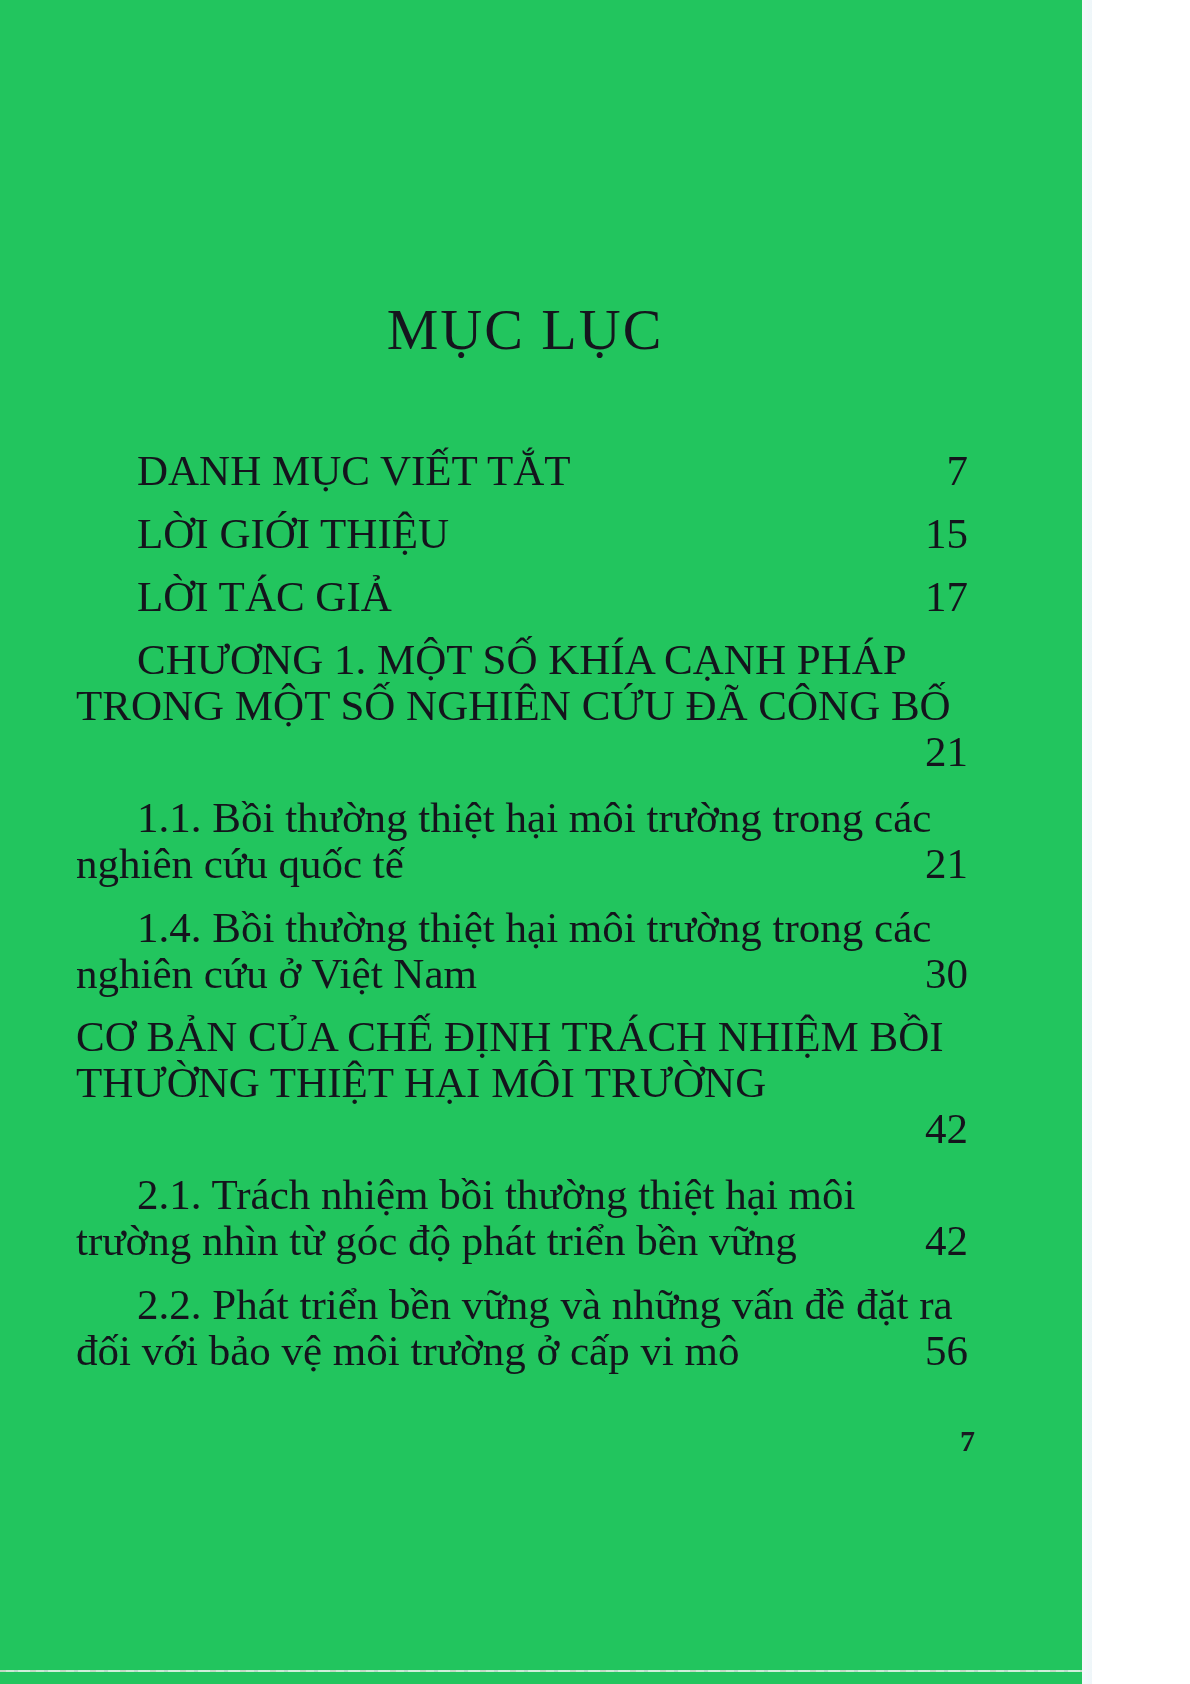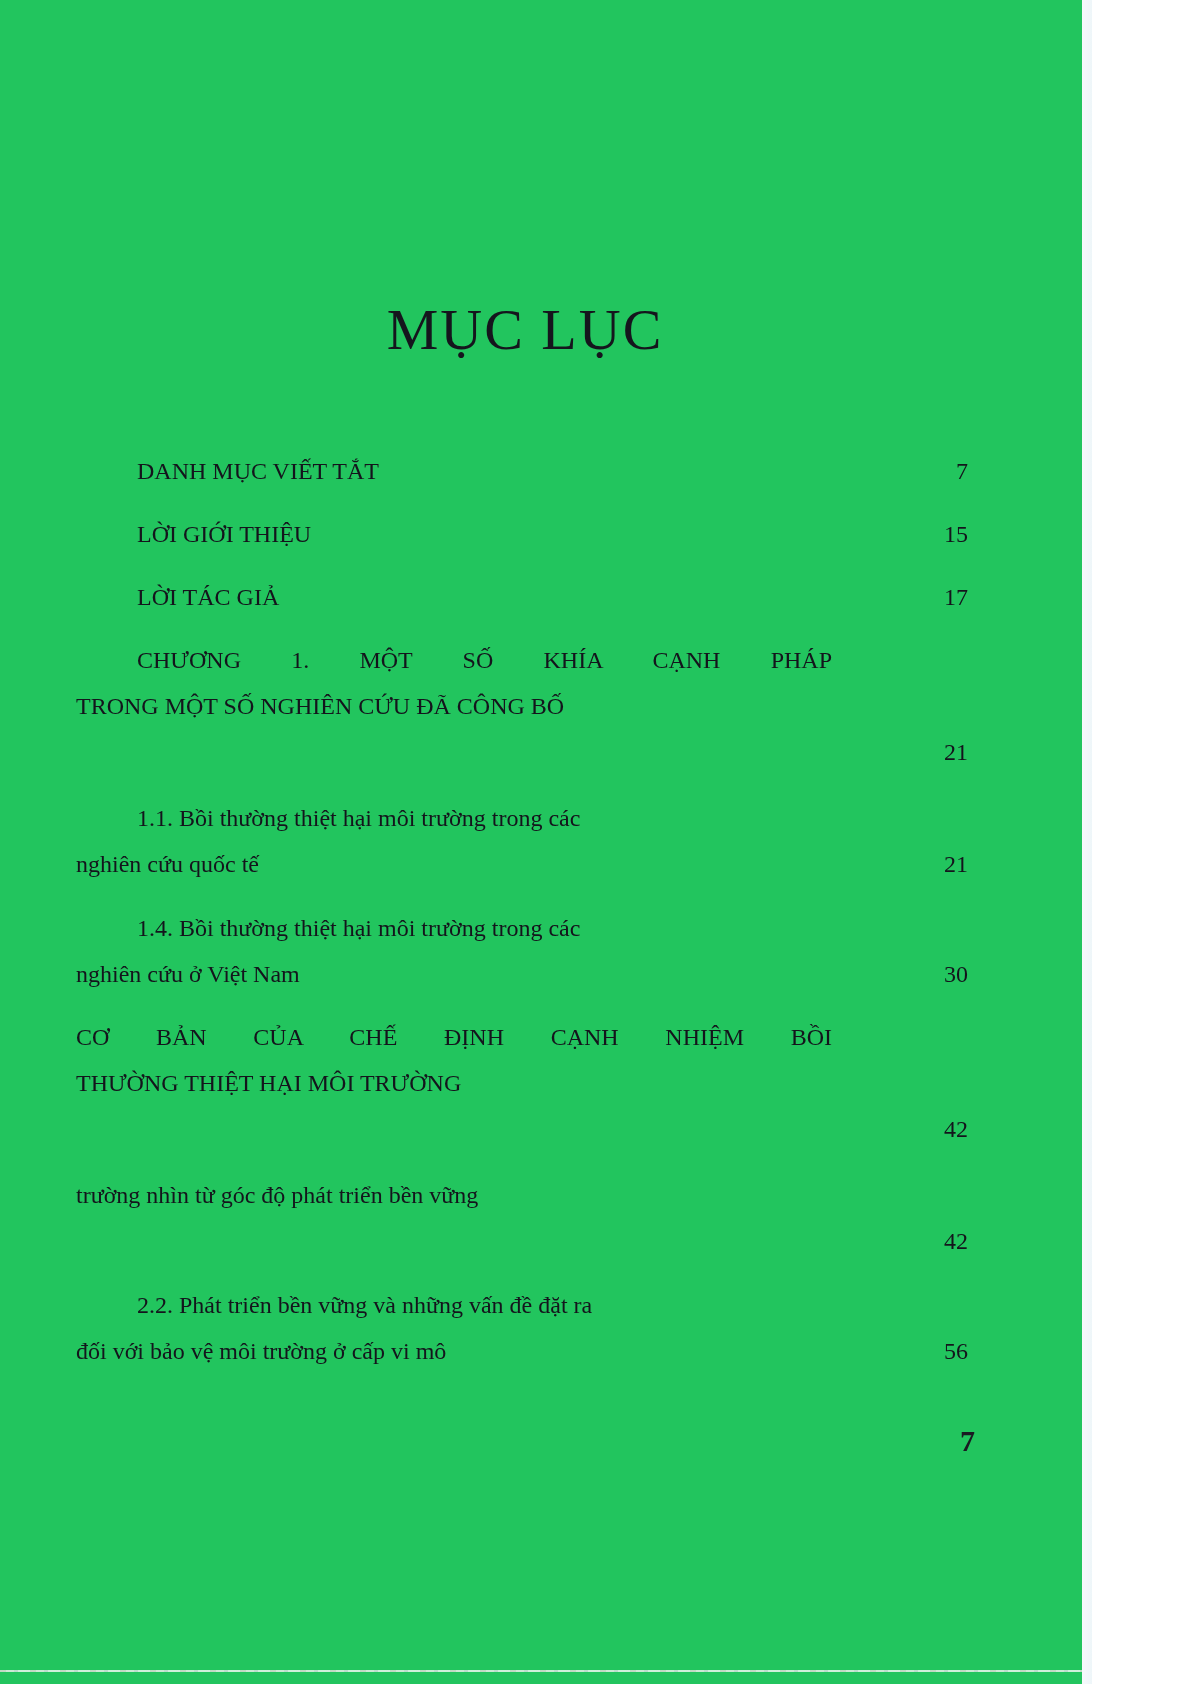--- a/index.html
+++ b/index.html
@@ -19,21 +19,21 @@
   }
   .page {
     position: absolute; left: 0; top: 0; width: 1082px; height: 100%;
     background: #22c55e;
   }
   .title {
     position: absolute; left: 0; width: 1050px; top: 296px;
     text-align: center; font-size: 58px; letter-spacing: 2px;
     font-weight: normal; color: #15151d;
   }
-  .entry { position: absolute; left: 76px; width: 892px; font-size: 24px; line-height: 46px; }
+  .entry { position: absolute; left: 76px; width: 892px; font-size: 43px; line-height: 46px; }
   .entry .line { display: block; white-space: nowrap; }
   .entry .line.indent { padding-left: 61px; }
   .entry .line.justify { text-align: justify; text-align-last: justify; width: 756px; }
   .entry .line.justify.indent { width: 695px; }
   .entry .pg {
     position: absolute; right: 0; width: 80px; text-align: right;
   }
   .folio {
     position: absolute; left: 960px; top: 1424px; font-size: 30px; font-weight: bold; color: #1a1a22;
   }
@@ -77,26 +77,27 @@
     <span class="pg" style="top:46px;">21</span>
   </div>
 
   <div class="entry" style="top:905px;">
     <span class="line indent">1.4. Bồi thường thiệt hại môi trường trong các</span>
     <span class="line">nghiên cứu ở Việt Nam</span>
     <span class="pg" style="top:46px;">30</span>
   </div>
 
   <div class="entry" style="top:1014px;">
-    <span class="line justify">CƠ BẢN CỦA CHẾ ĐỊNH CẠNH NHIỆM BỒI</span>
+    <span class="line justify">CƠ BẢN CỦA CHẾ ĐỊNH TRÁCH NHIỆM BỒI</span>
     <span class="line">THƯỜNG THIỆT HẠI MÔI TRƯỜNG</span>
     <span class="pg" style="top:92px;">42</span>
   </div>
 
   <div class="entry" style="top:1172px;">
+    <span class="line indent justify">2.1. Trách nhiệm bồi thường thiệt hại môi</span>
     <span class="line">trường nhìn từ góc độ phát triển bền vững</span>
     <span class="pg" style="top:46px;">42</span>
   </div>
 
   <div class="entry" style="top:1282px;">
     <span class="line indent">2.2. Phát triển bền vững và những vấn đề đặt ra</span>
     <span class="line">đối với bảo vệ môi trường ở cấp vi mô</span>
     <span class="pg" style="top:46px;">56</span>
   </div>
 

